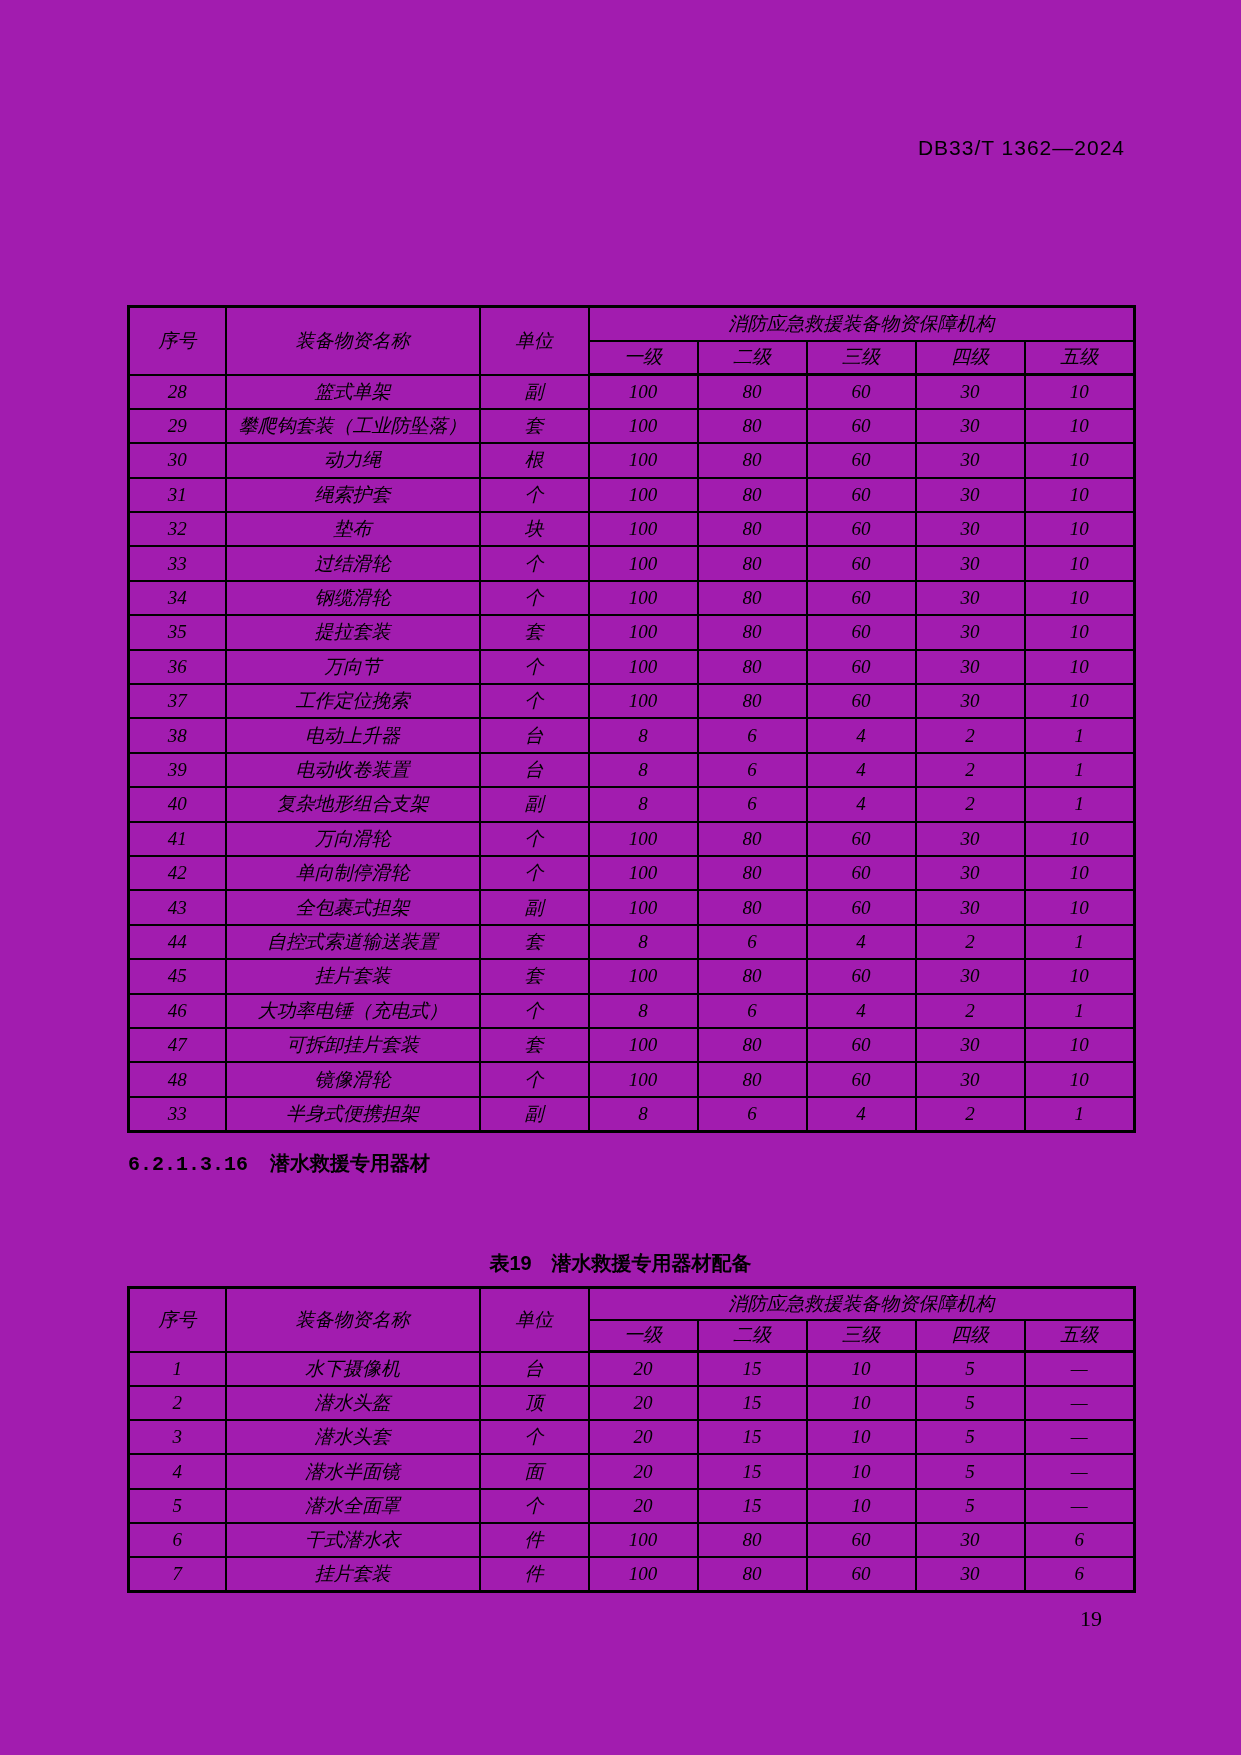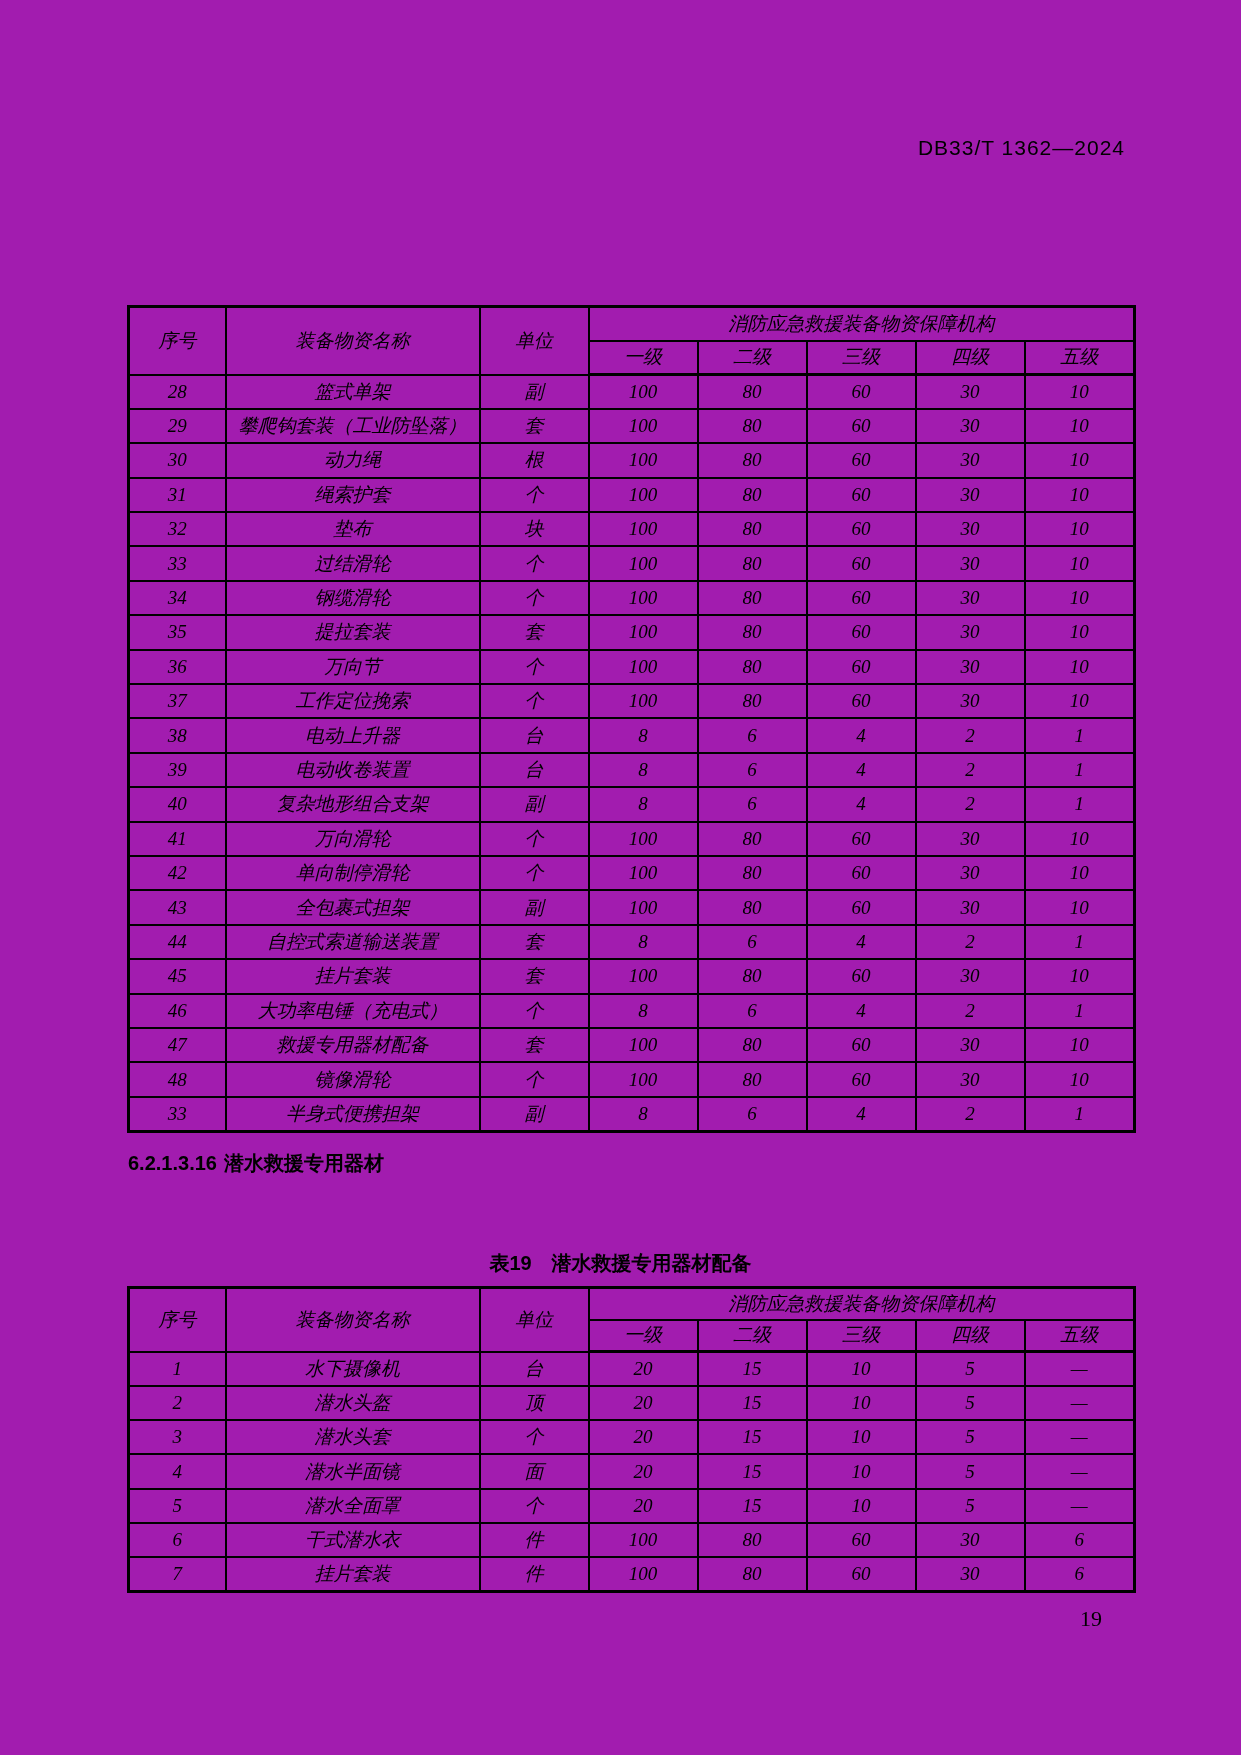--- a/index.html
+++ b/index.html
@@ -41,21 +41,21 @@
   .std-table thead tr{height:34px;}
   .t19 thead tr{height:32px;}
   .std-table thead tr:last-child th{border-bottom:3px solid #000;}
   .t18 tbody tr{height:34.4px;}
   .t19 tbody tr{height:34.3px;}
   .section-heading{
     position:absolute;left:128px;top:1150px;
     font-family:"Liberation Sans","DejaVu Sans",sans-serif;
     font-weight:bold;font-size:20px;white-space:nowrap;
   }
-  .section-heading .sec-num{margin-right:7px;}
+  .section-heading .sec-num{margin-right:22px;font-family:Liberation Mono, monospace;}
   .section-para{
     position:absolute;left:128px;top:1214px;width:980px;
     font-size:20px;text-indent:2em;
   }
   .page-number{
     position:absolute;top:1606px;right:139px;
     font-size:22px;
   }
 </style>
 </head>
@@ -278,21 +278,21 @@
           <td>大功率电锤（充电式）</td>
           <td>个</td>
           <td>8</td>
           <td>6</td>
           <td>4</td>
           <td>2</td>
           <td>1</td>
         </tr>
         <tr>
           <td>47</td>
-          <td>救援专用器材配备</td>
+          <td>可拆卸挂片套装</td>
           <td>套</td>
           <td>100</td>
           <td>80</td>
           <td>60</td>
           <td>30</td>
           <td>10</td>
         </tr>
         <tr>
           <td>48</td>
           <td>镜像滑轮</td>

